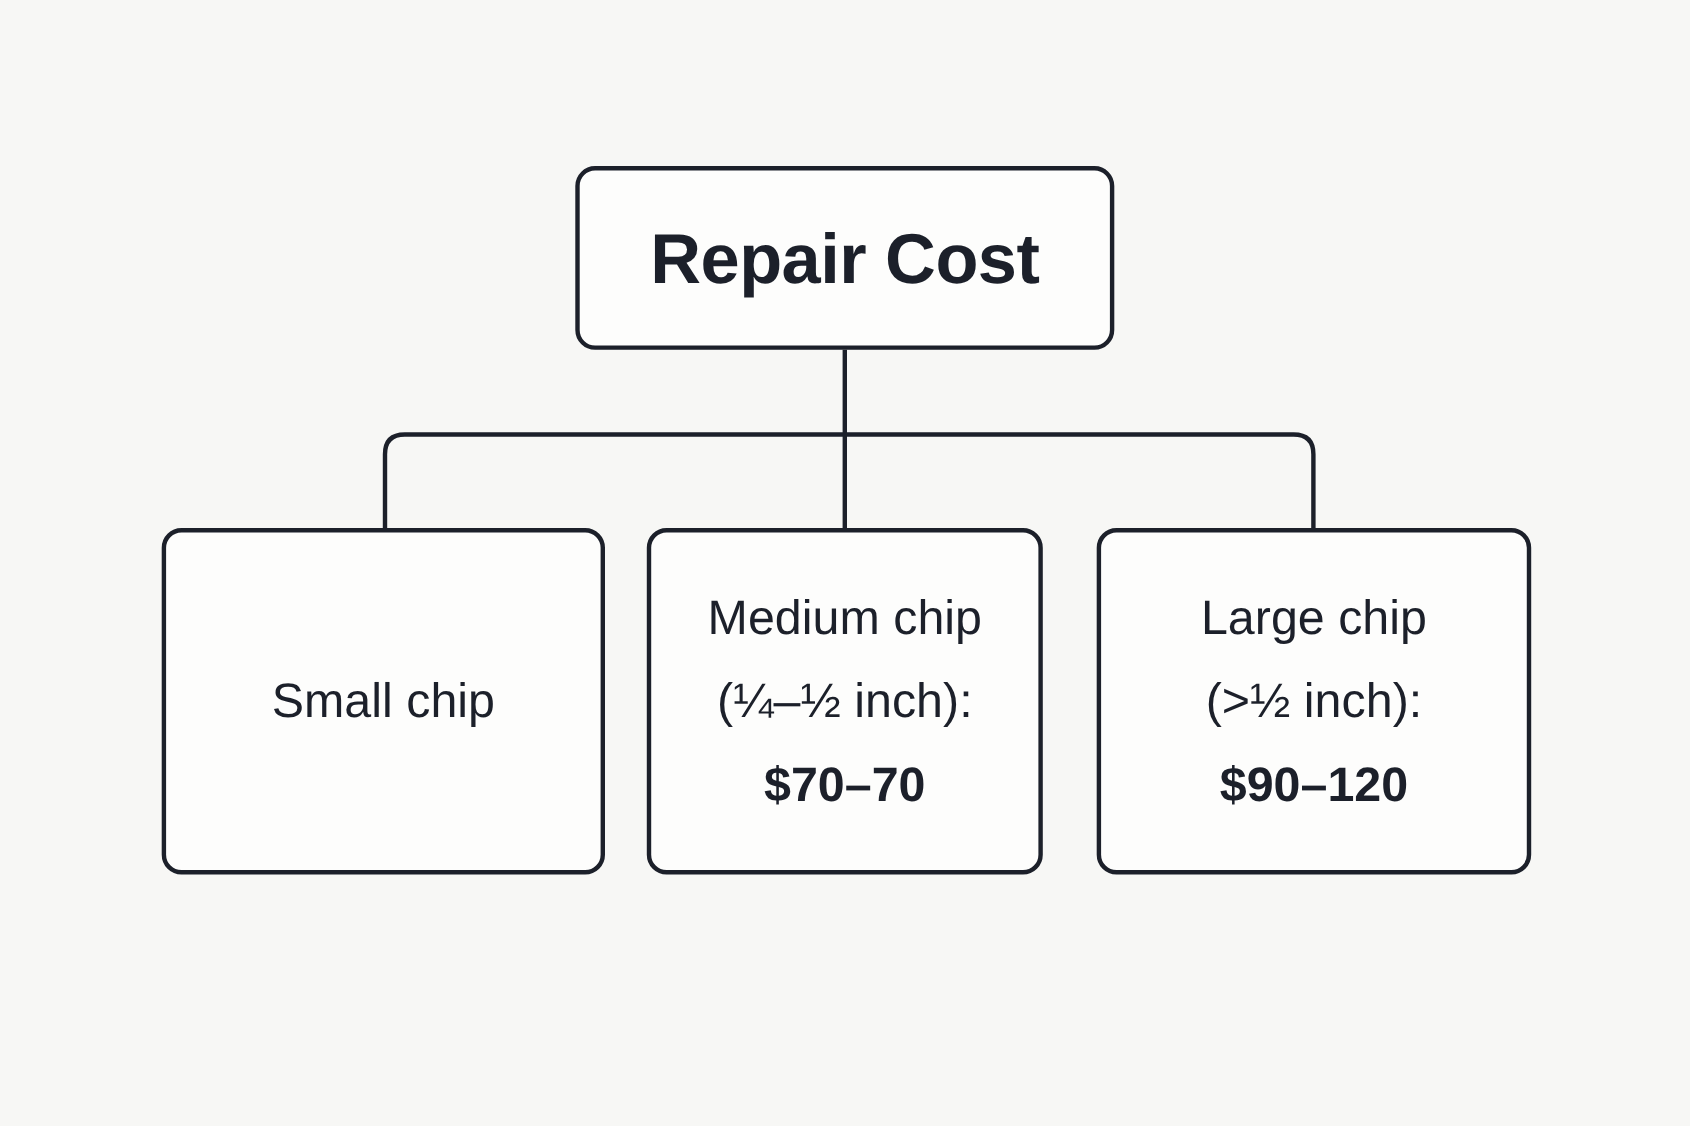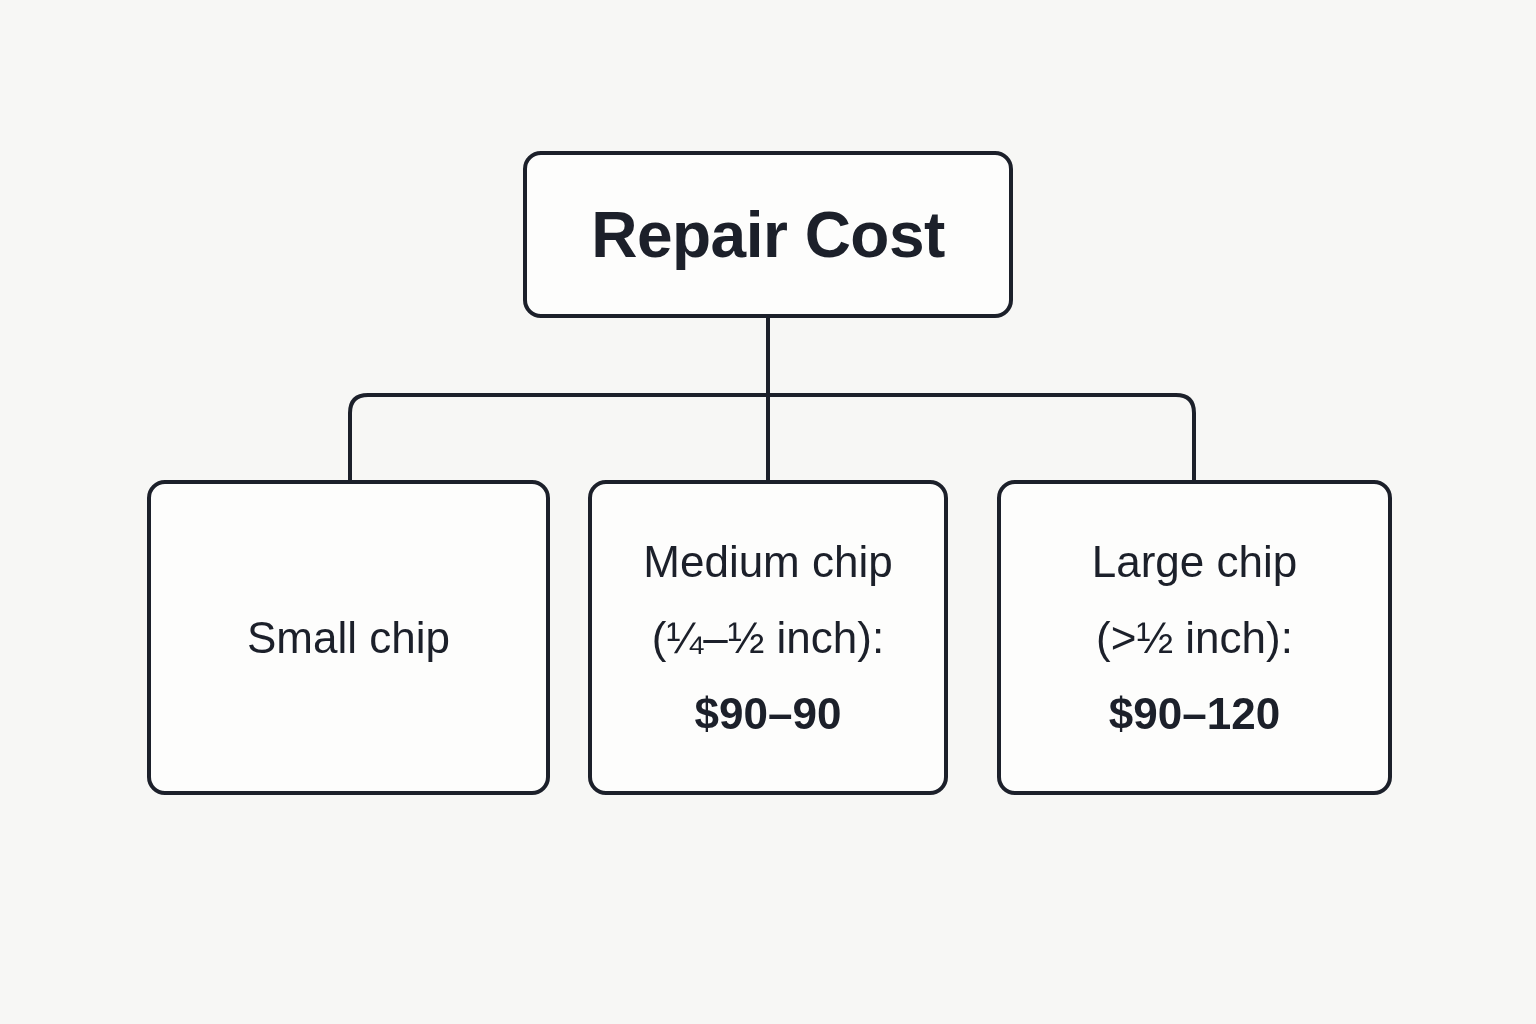--- a/index.html
+++ b/index.html
@@ -84,21 +84,21 @@
     <div class="root-label">Repair Cost</div>
   </div>
 
   <div class="node node-child node-child-1">
     <div class="child-line">Small chip</div>
   </div>
 
   <div class="node node-child node-child-2">
     <div class="child-line">Medium chip</div>
     <div class="child-line">(¼–½ inch):</div>
-    <div class="child-line child-price">$90–90</div>
+    <div class="child-line child-price">$70–70</div>
   </div>
 
   <div class="node node-child node-child-3">
     <div class="child-line">Large chip</div>
     <div class="child-line">(&gt;½ inch):</div>
     <div class="child-line child-price">$90–120</div>
   </div>
 
 </div>
 

